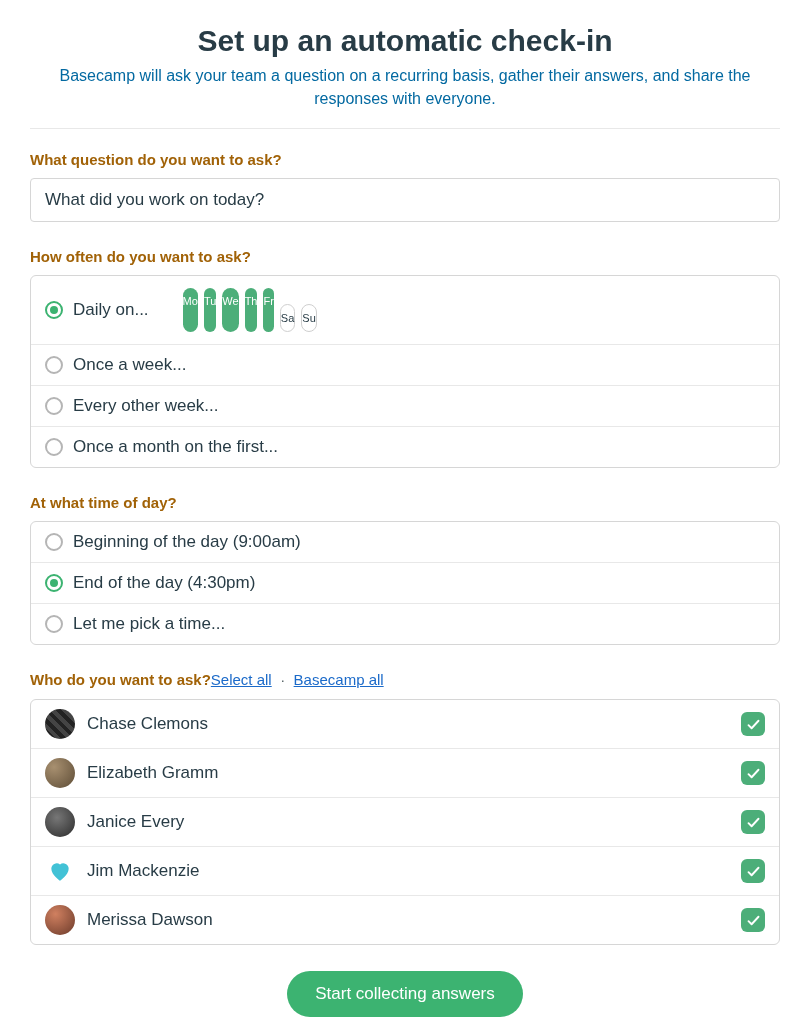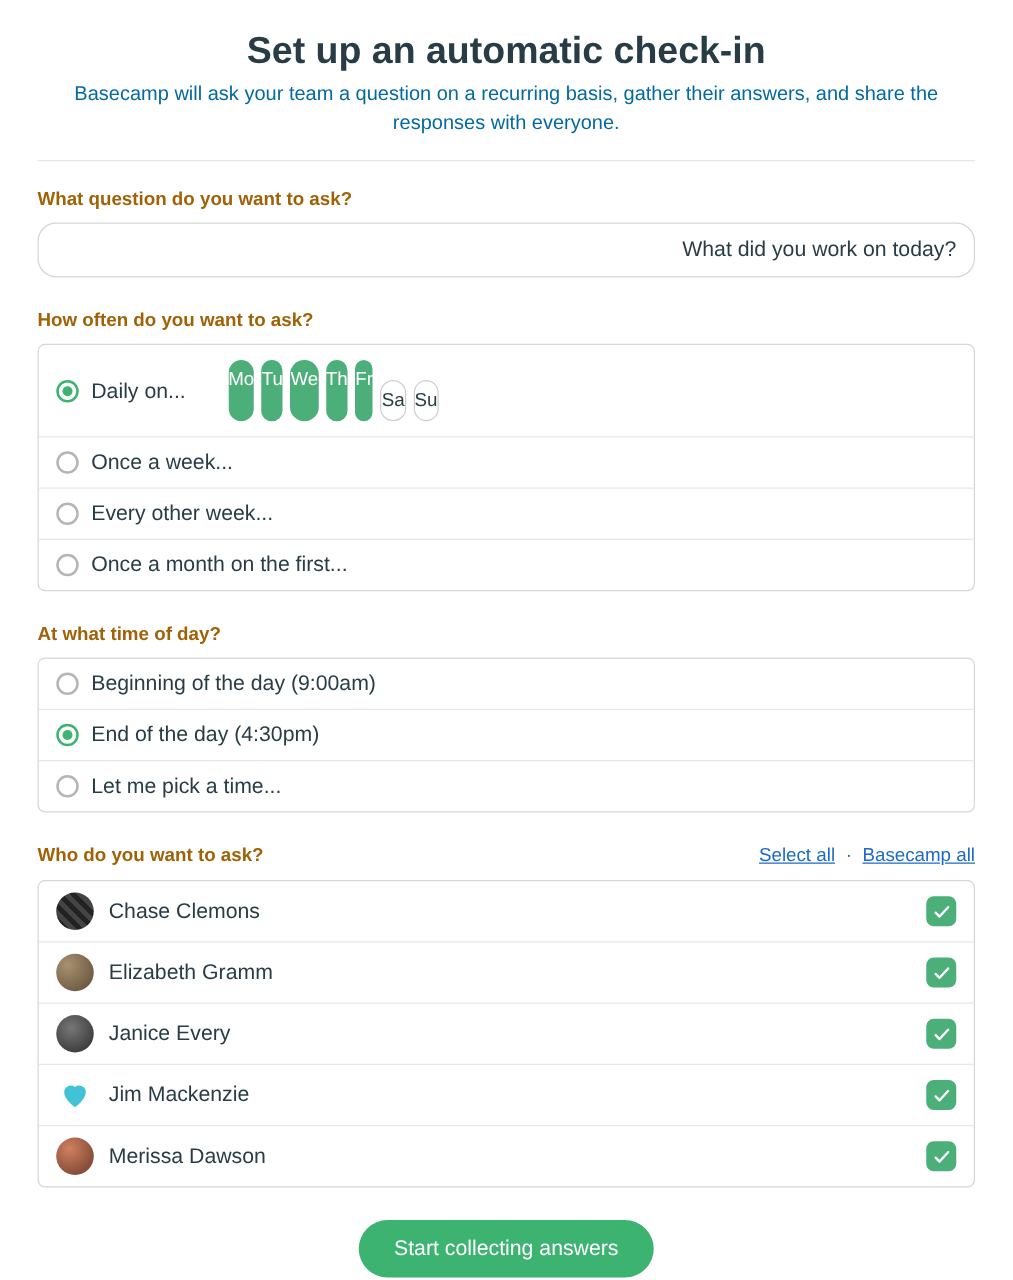--- a/index.html
+++ b/index.html
@@ -15,24 +15,23 @@
   .subtitle { font-size: 16px; color: #0369a1; line-height: 1.45; max-width: 700px; margin: 0 auto; }
   .divider { border: none; border-top: 1px solid #e8e8e8; margin: 18px 0 22px; }
   .section-label { font-size: 15px; font-weight: 700; color: #a16207; margin-bottom: 10px; }
   .section { margin-bottom: 26px; }
   .text-input {
     width: 100%;
     padding: 11px 14px;
     font-size: 17px;
     color: #283c46;
     border: 1px solid #d6d6d6;
-    border-radius: 15px;
+    border-radius: 4px;
     outline: none;
     font-family: inherit;
-    text-align: right;
   }
   .panel {
     border: 1px solid #d6d6d6;
     border-radius: 6px;
     overflow: hidden;
   }
   .panel-row {
     display: flex;
     align-items: center;
     padding: 10px 14px;
@@ -53,27 +52,27 @@
   .radio.selected .radio-dot { width: 8px; height: 8px; border-radius: 50%; background: #3cb371; display: block; }
   .radio .radio-dot { display: none; }
   .daily-wrapper { display: flex; flex-direction: row; gap: 8px; }
   .daily-head { display: flex; align-items: center; gap: 10px; }
   .day-pills { display: flex; gap: 6px; padding-left: 26px; }
   .day-pill {
     flex: 1;
     text-align: center;
     padding: 7px 0;
     border-radius: 999px;
-    font-size: 15px;
+    font-size: 11px;
     cursor: pointer;
     user-select: none;
   }
   .day-pill.on { background: #4cae79; color: #fff; }
   .day-pill.off { background: #fff; color: #283c46; border: 1px solid #cfcfcf; margin-top: 16px; }
-  .who-header { display: flex; align-items: baseline; justify-content: space-between; margin-bottom: 10px; }
+  .who-header { display: flex; align-items: baseline; margin-bottom: 10px; }
   .link { color: #1b6ac9; font-size: 15px; text-decoration: underline; cursor: pointer; }
   .link-sep { color: #596568; margin: 0 4px; font-size: 15px; }
   .person-row {
     display: flex; align-items: center; gap: 12px;
     padding: 9px 14px; border-top: 1px solid #e8e8e8;
   }
   .person-row:first-child { border-top: none; }
   .avatar {
     width: 30px; height: 30px; border-radius: 50%;
     display: flex; align-items: center; justify-content: center;

